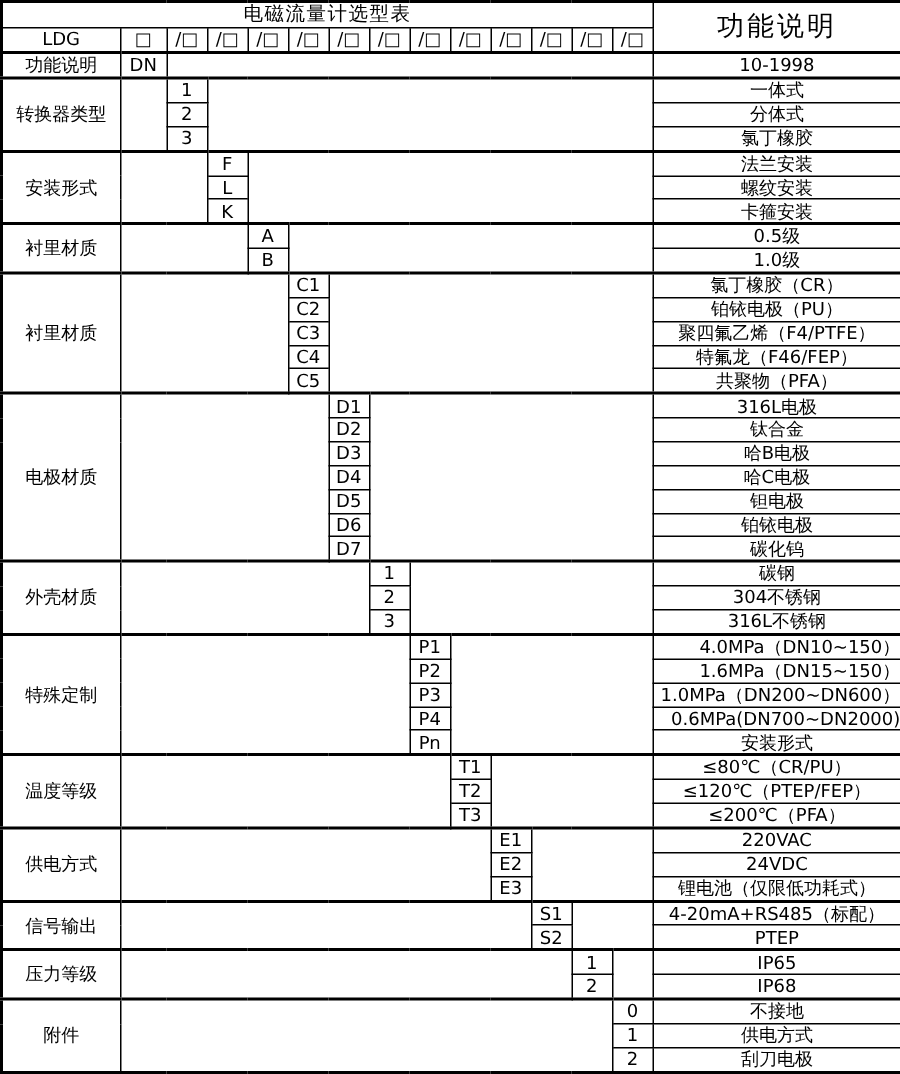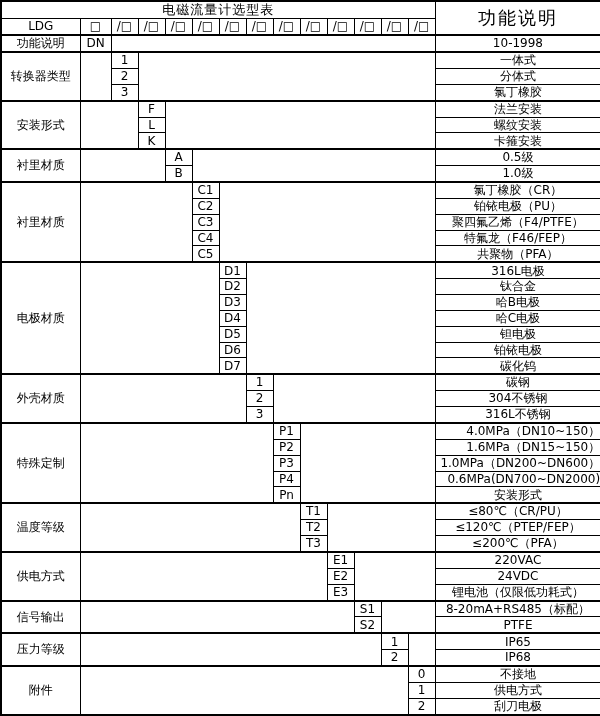--- a/index.html
+++ b/index.html
@@ -275,25 +275,25 @@
         </tr>
         <tr>
           <td class="code-cell">E3</td>
           <td class="desc-cell">锂电池（仅限低功耗式）</td>
         </tr>
         <tr class="block-start">
           <td class="label-cell" rowspan="2">信号输出</td>
           <td class="spacer-cell" colspan="10" rowspan="2"></td>
           <td class="code-cell">S1</td>
           <td class="spacer-cell" colspan="2" rowspan="2"></td>
-          <td class="desc-cell">8-20mA+RS485（标配）</td>
+          <td class="desc-cell">4-20mA+RS485（标配）</td>
         </tr>
         <tr>
           <td class="code-cell">S2</td>
-          <td class="desc-cell">PTFE</td>
+          <td class="desc-cell">PTEP</td>
         </tr>
         <tr class="block-start">
           <td class="label-cell" rowspan="2">压力等级</td>
           <td class="spacer-cell" colspan="11" rowspan="2"></td>
           <td class="code-cell">1</td>
           <td class="spacer-cell" colspan="1" rowspan="2"></td>
           <td class="desc-cell">IP65</td>
         </tr>
         <tr>
           <td class="code-cell">2</td>

